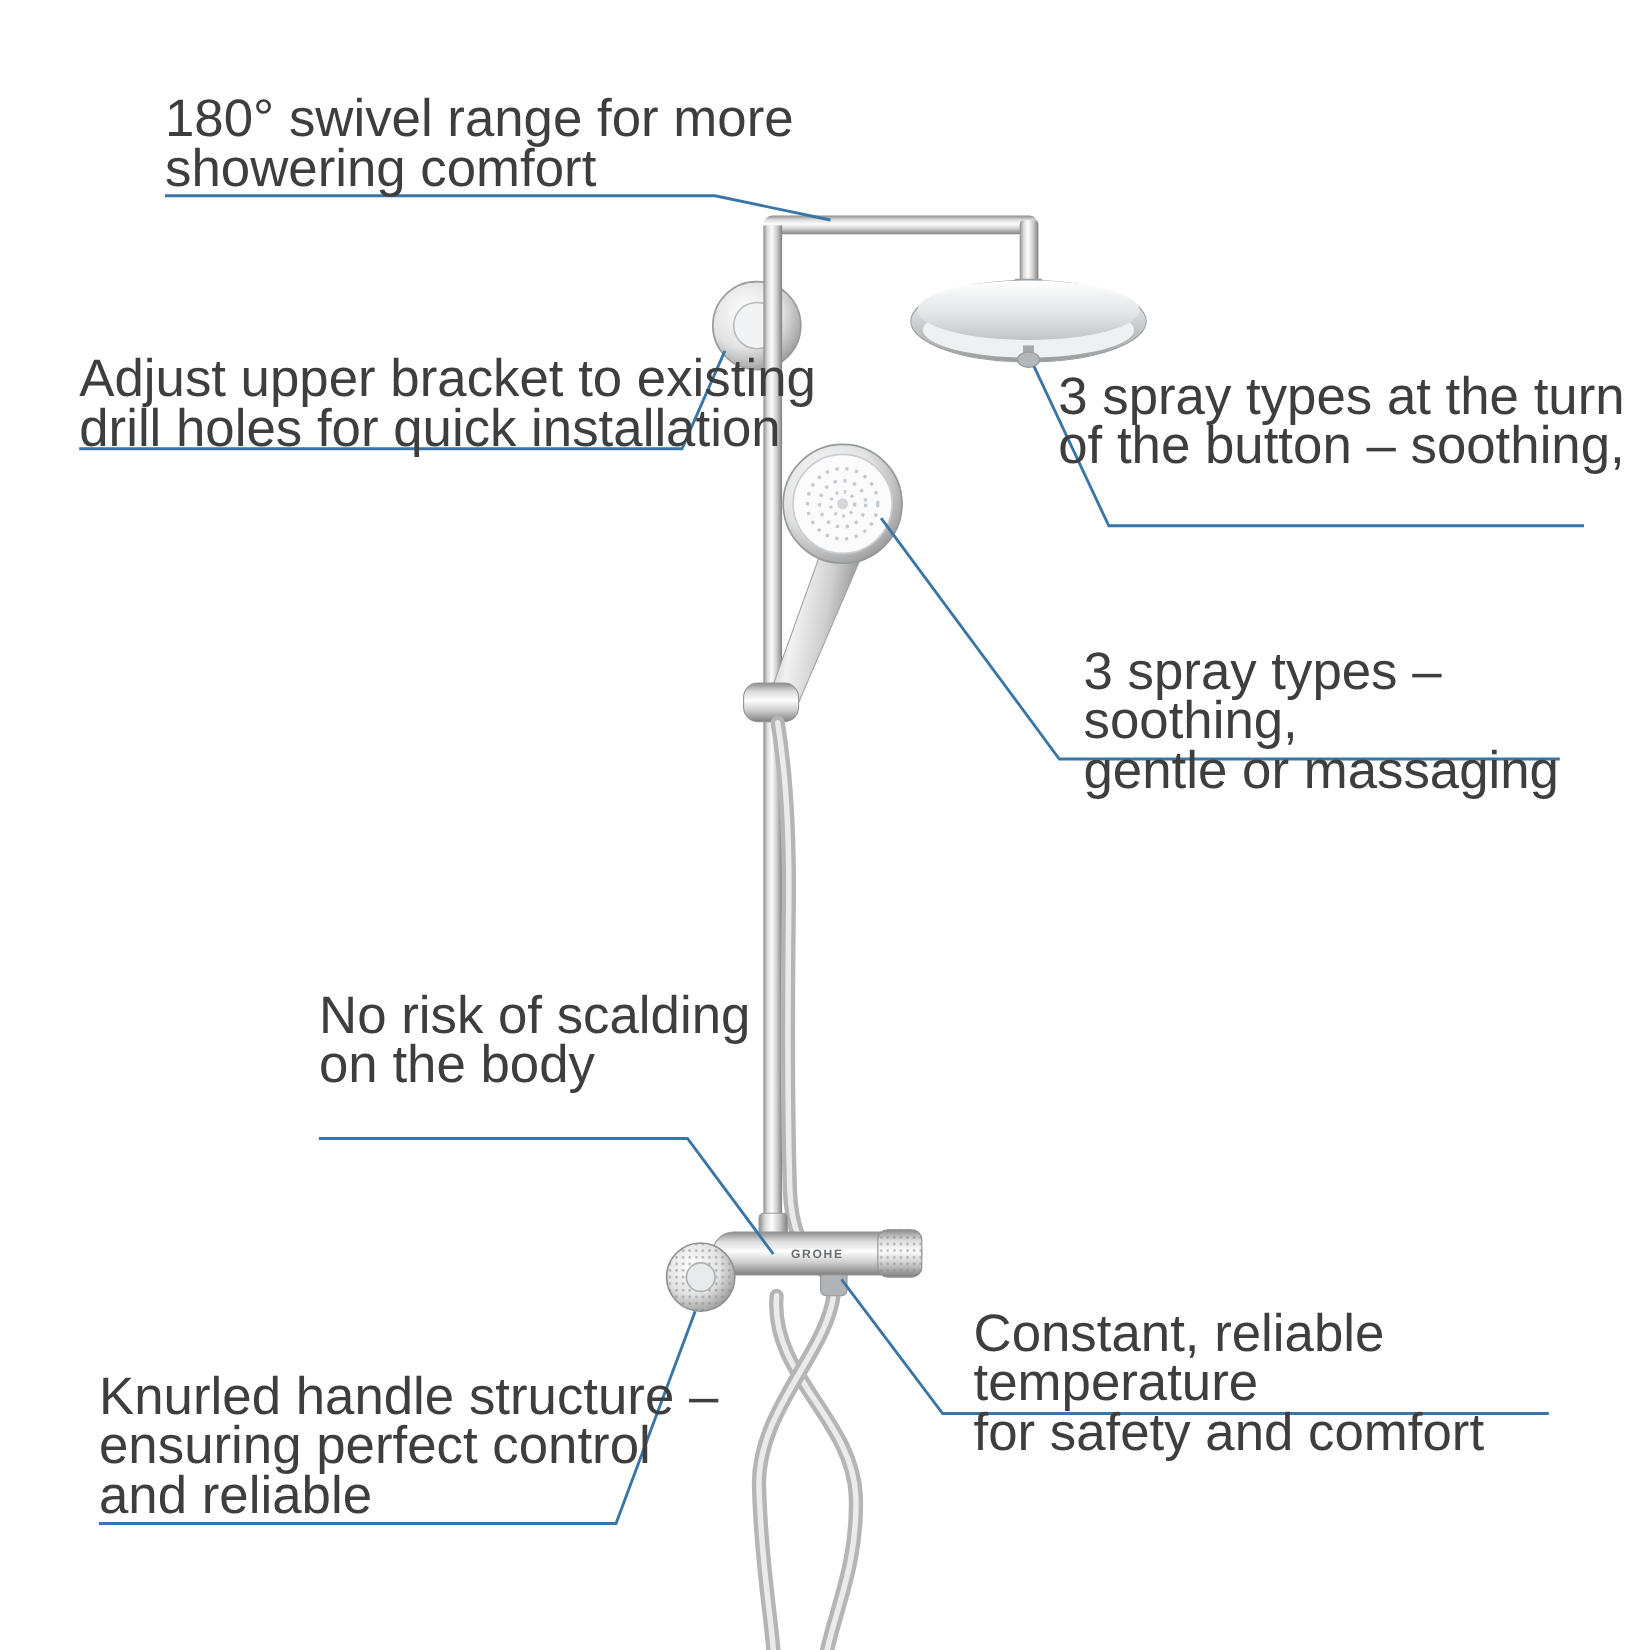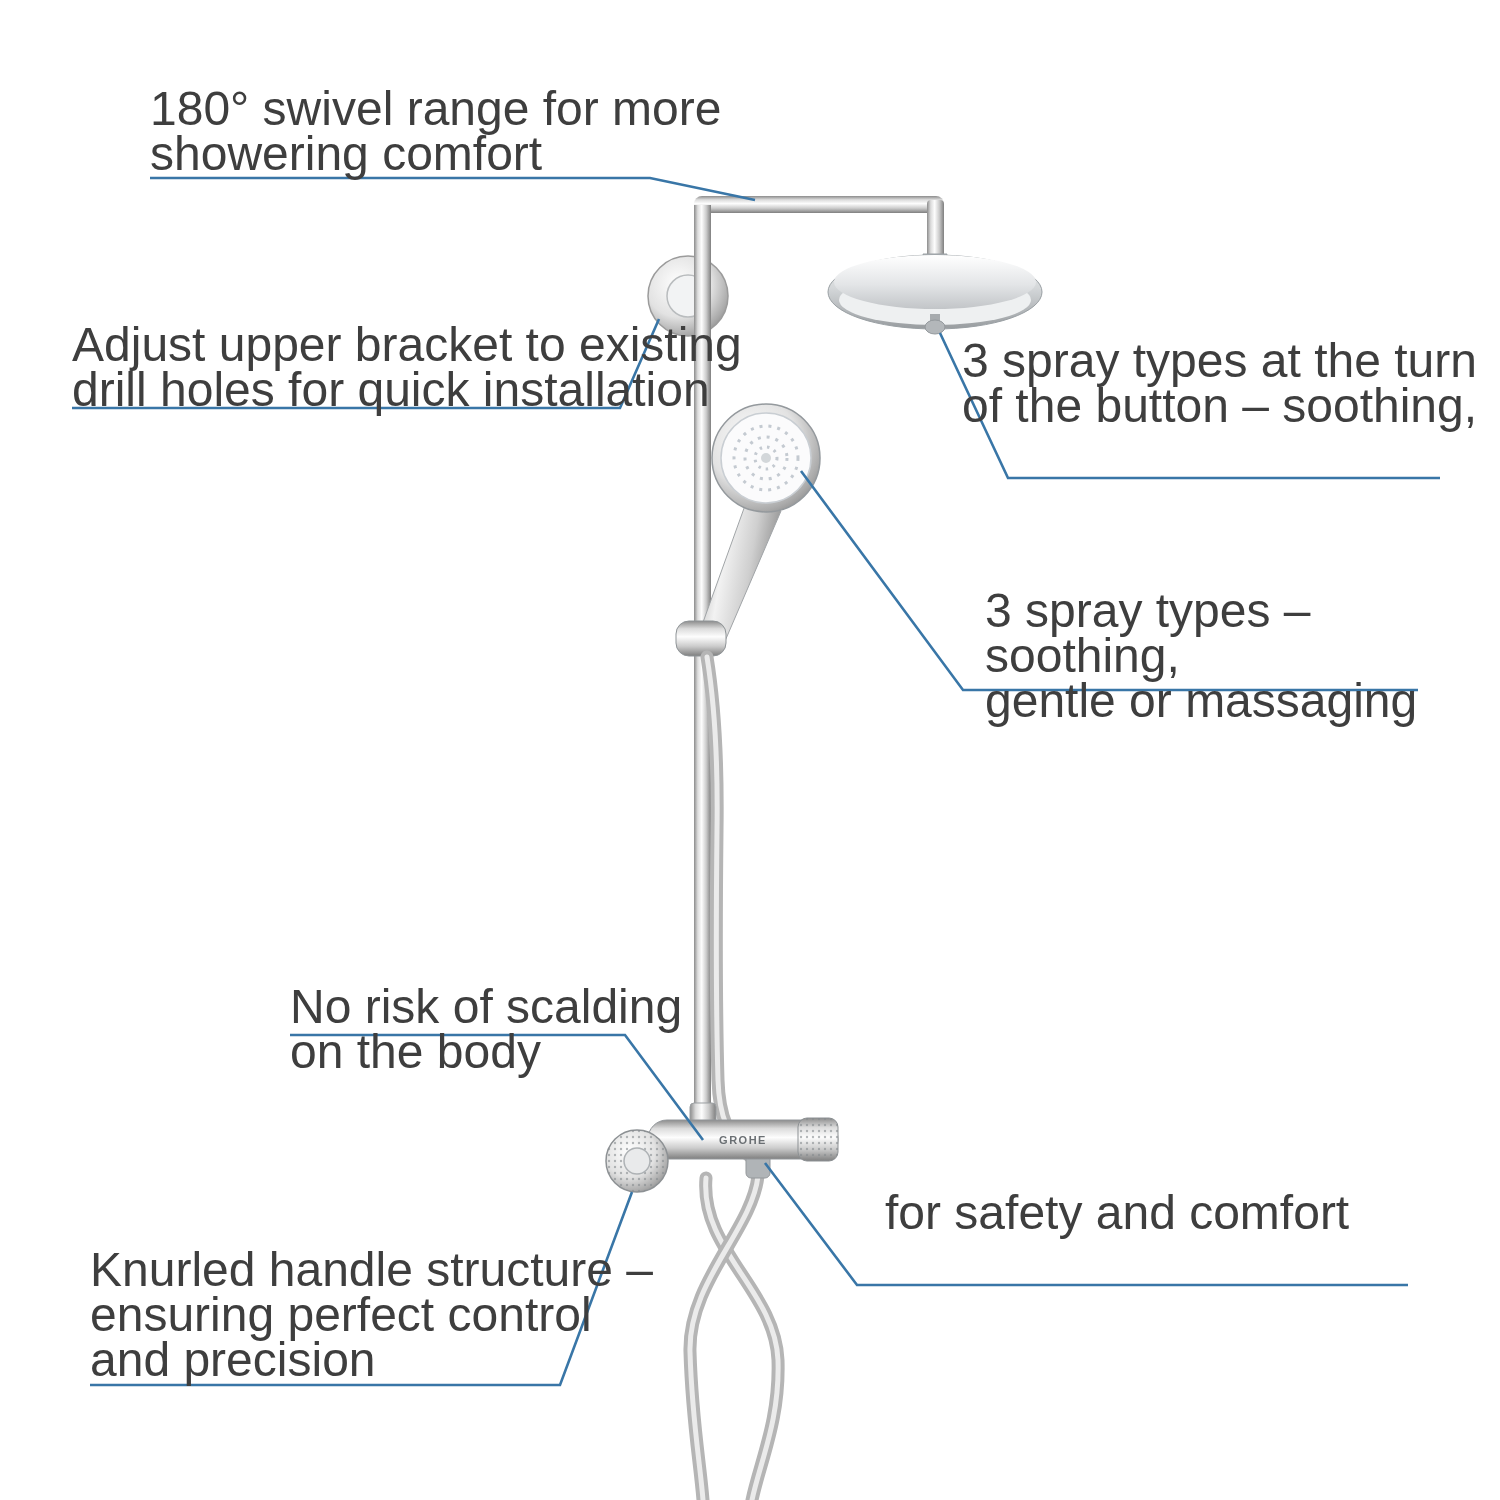--- a/index.html
+++ b/index.html
@@ -147,28 +147,29 @@
   <div class="annotation" style="left:962px;top:338px">
     <div>3 spray types at the turn</div>
     <div>of the button – soothing,</div>
   </div>
 
   <div class="annotation" style="left:985px;top:588px">
     <div>3 spray types – soothing,</div>
     <div>gentle or massaging</div>
   </div>
 
-  <div class="annotation" style="left:290px;top:984px">
+  <div class="annotation" style="left:290px;top:901px">
     <div>No risk of scalding</div>
     <div>on the body</div>
   </div>
 
   <div class="annotation" style="left:885px;top:1190px">
+    <div>Constant, reliable temperature</div>
     <div>for safety and comfort</div>
   </div>
 
   <div class="annotation" style="left:90px;top:1247px">
     <div>Knurled handle structure –</div>
     <div>ensuring perfect control</div>
-    <div>and precision</div>
+    <div>and reliable</div>
   </div>
 
 </div>
 
 </body></html>

